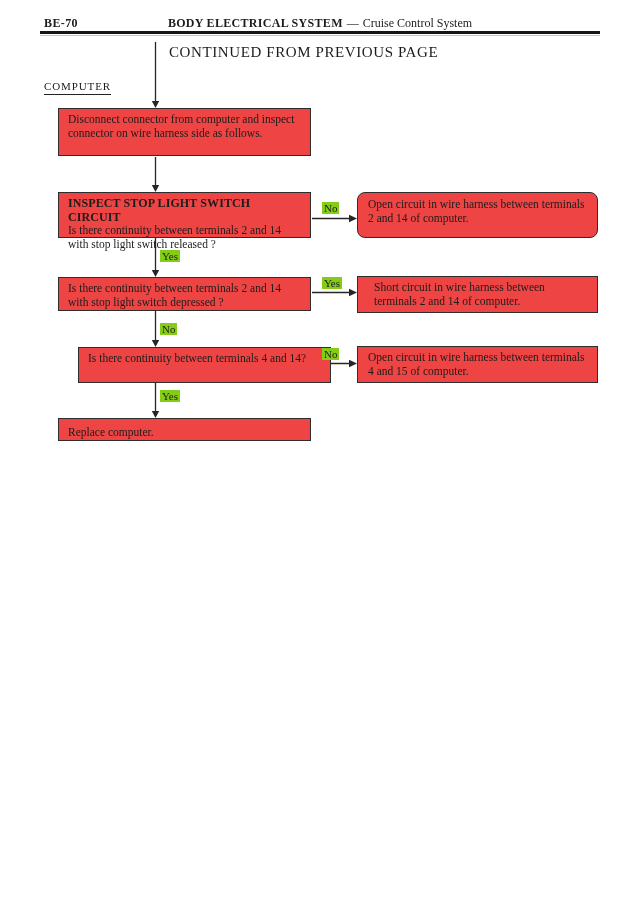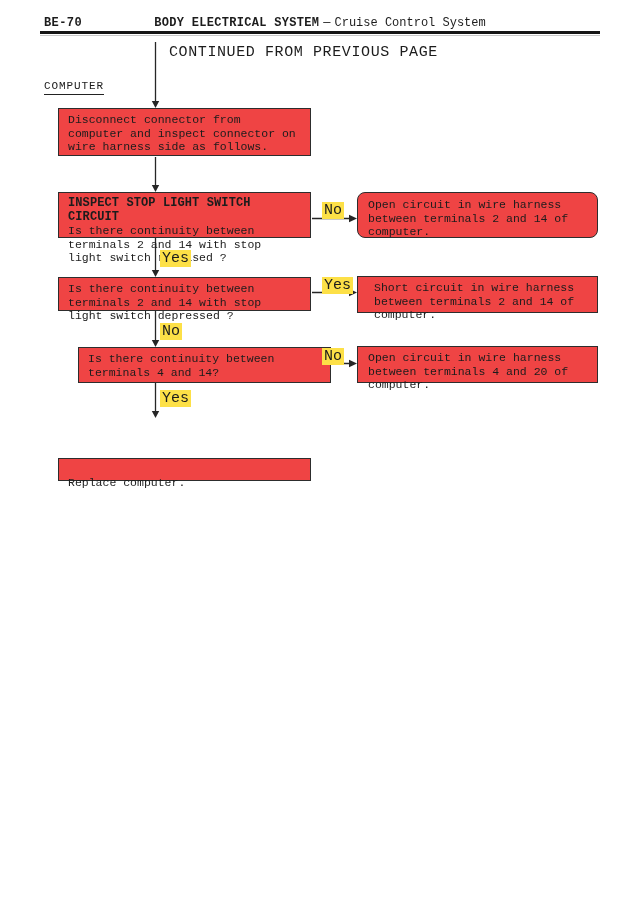--- a/index.html
+++ b/index.html
@@ -5,21 +5,21 @@
   html, body {
     margin: 0;
     padding: 0;
     background: #ffffff;
   }
   .page {
     position: relative;
     width: 640px;
     height: 780px;
     background: #ffffff;
-    font-family: Liberation Mono, monospace;
+    font-family: Liberation Serif, serif;
     color: #1c1c1c;
     overflow: hidden;
   }
   .abs { position: absolute; }
 
   
   .page-number {
     left: 44px; top: 16px;
     font-size: 12px; font-weight: 700; letter-spacing: 0.4px;
   }
@@ -43,21 +43,21 @@
     left: 169px; top: 44px;
     font-size: 15px; letter-spacing: 0.6px; white-space: nowrap;
   }
   .computer-label {
     left: 44px; top: 80px;
     font-size: 11px; letter-spacing: 0.9px;
     border-bottom: 1.5px solid #222222;
     padding-bottom: 2px; white-space: nowrap;
   }
   .branch-label {
-    font-size: 15px; white-space: nowrap; background: #fde047;
+    font-size: 11px; white-space: nowrap; background: #84cc16;
     padding: 0 2px;
   }
 
   
   .fbox {
     position: absolute;
     border: 1.5px solid #2d2d2d;
     background: #ef4444;
     box-sizing: border-box;
     font-size: 11.5px;
@@ -65,21 +65,21 @@
     color: #1c1c1c;
   }
   .qbox { left: 58px; width: 253px; padding: 4px 9px; }
   .rbox { left: 357px; width: 241px; padding: 4px 10px; }
   .box-title { font-weight: 700; font-size: 12px; letter-spacing: 0.1px; }
 
   .box-intro  { top: 108px; height: 48px; }
   .box-check1 { top: 192px; height: 46px; padding-top: 4px; }
   .box-check2 { top: 277px; height: 34px; }
   .box-check3 { top: 347px; height: 36px; margin-left: 20px; }
-  .box-final  { top: 418px; height: 23px; padding-top: 17px; margin-top: 40px; }
+  .box-final  { top: 418px; height: 23px; padding-top: 7px; }
 
   .rbox-check1 { top: 192px; height: 46px; padding-top: 5px; border-radius: 8px; }
   .rbox-check2 { top: 276px; height: 37px; padding-left: 16px; }
   .rbox-check3 { top: 346px; height: 37px; }
 
   svg.connectors {
     position: absolute; left: 0; top: 0;
     pointer-events: none;
   }
   svg.connectors line { stroke: #262626; stroke-width: 1.3; }
@@ -150,21 +150,21 @@
 
   <div class="fbox rbox rbox-check1">
     <span>Open circuit in wire harness between terminals 2 and 14 of computer.</span>
   </div>
 
   <div class="fbox rbox rbox-check2">
     <span>Short circuit in wire harness between terminals 2 and 14 of computer.</span>
   </div>
 
   <div class="fbox rbox rbox-check3">
-    <span>Open circuit in wire harness between terminals 4 and 20 of computer.</span>
+    <span>Open circuit in wire harness between terminals 4 and 15 of computer.</span>
   </div>
 
   <span class="abs branch-label" style="left:322px; top:202px;">No</span>
   <span class="abs branch-label" style="left:160px; top:250px;">Yes</span>
 
   <span class="abs branch-label" style="left:322px; top:277px;">Yes</span>
   <span class="abs branch-label" style="left:160px; top:323px;">No</span>
 
   <span class="abs branch-label" style="left:322px; top:348px;">No</span>
   <span class="abs branch-label" style="left:160px; top:390px;">Yes</span>

